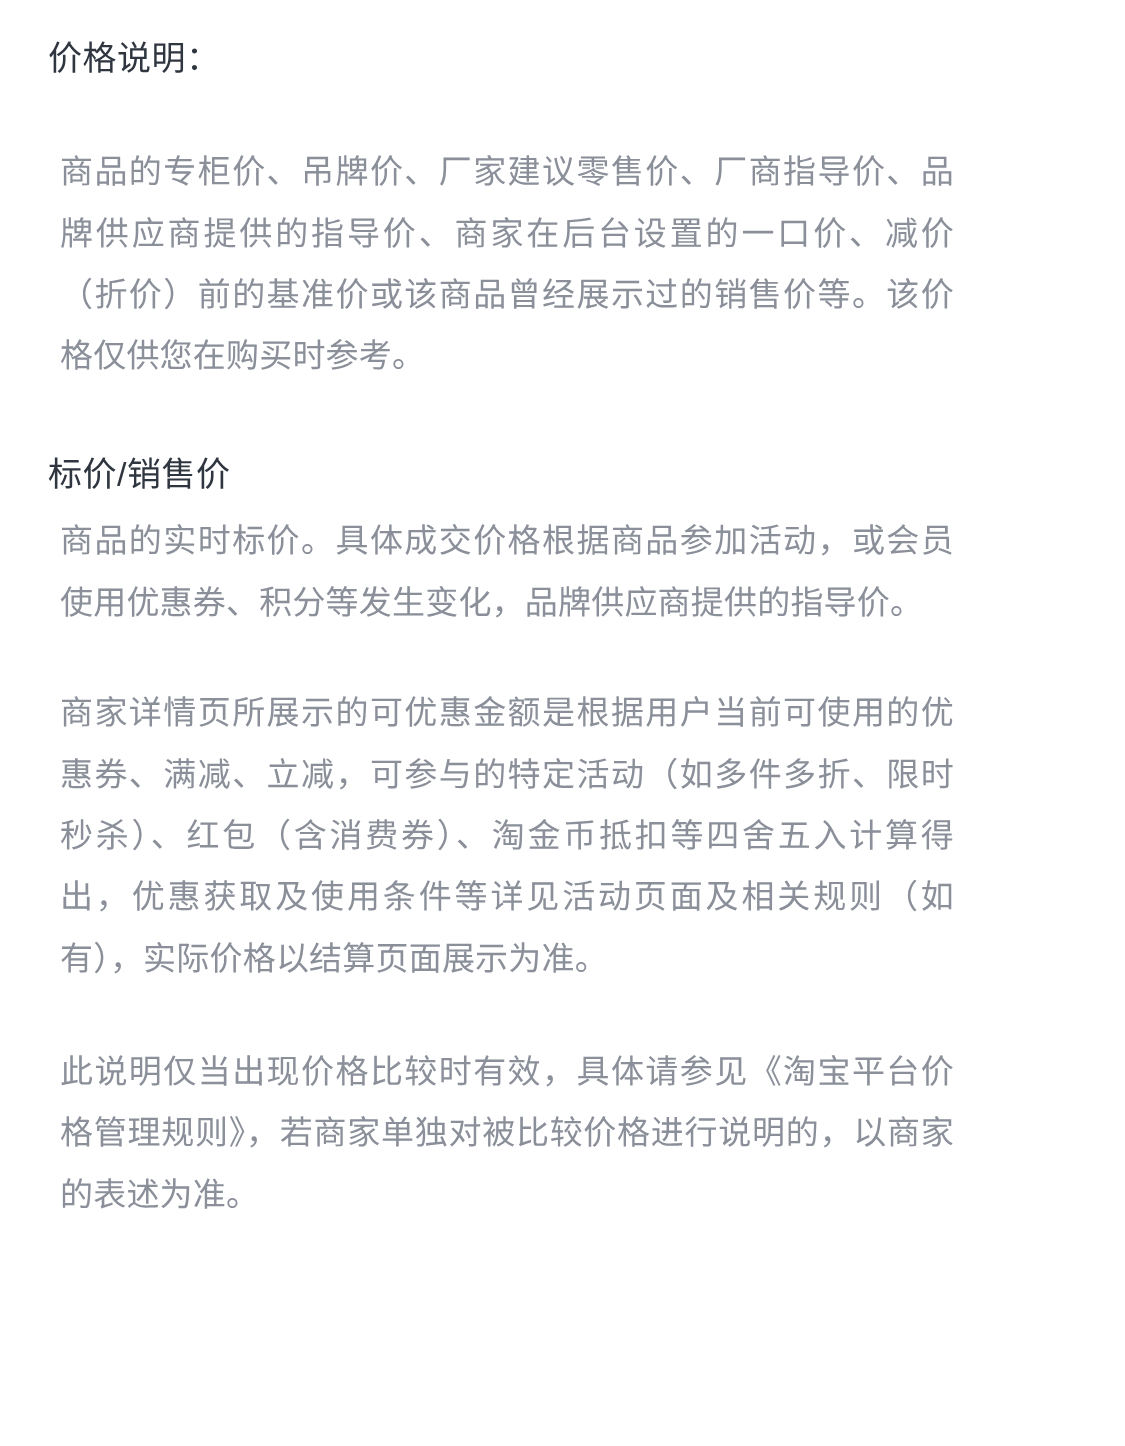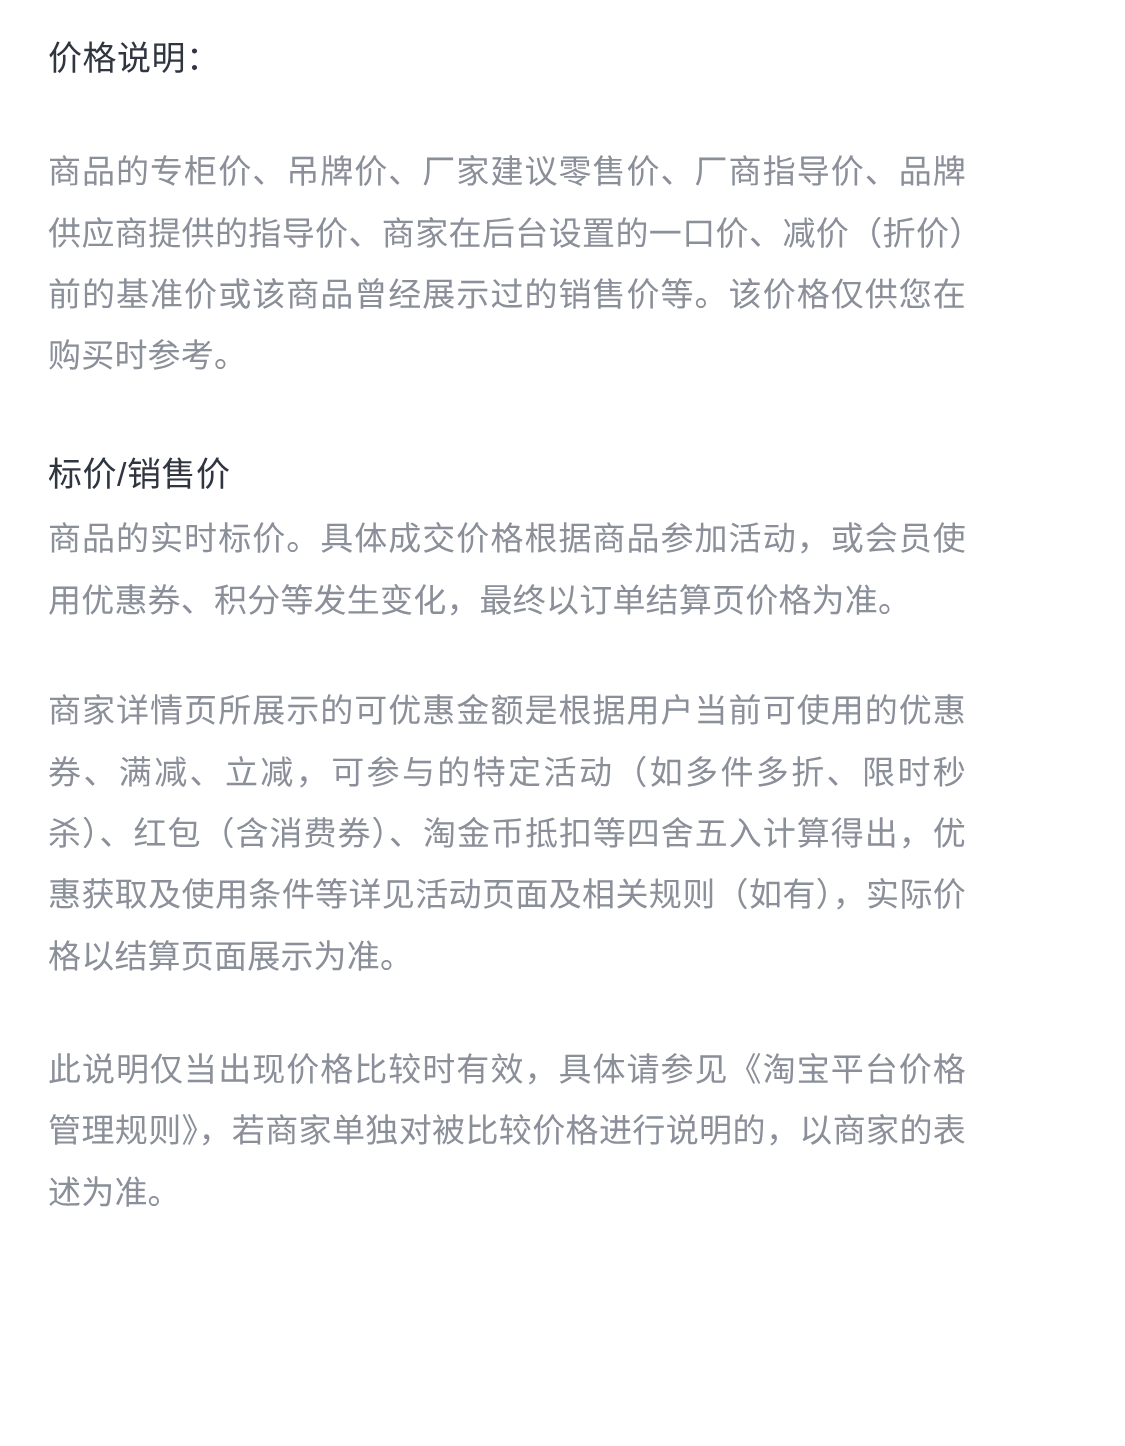--- a/index.html
+++ b/index.html
@@ -37,21 +37,21 @@
     color: #2f3640;
     font-weight: 400;
     margin: 0 0 10px 0;
     letter-spacing: 0.5px;
   }
   .para {
     font-size: 33px;
     line-height: 1.86;
     color: #8a8f99;
     font-weight: 400;
-    margin: 0;
+    margin: 12px;
     letter-spacing: 0.2px;
     text-align: justify;
     text-justify: inter-ideograph;
   }
   .para + .para {
     margin-top: 52px;
     font-family: Liberation Mono, monospace;
   }
   .block-gap {
     height: 18px;
@@ -65,18 +65,18 @@
   <h1 class="title">价格说明：</h1>
 
   <section class="section">
     <p class="para">商品的专柜价、吊牌价、厂家建议零售价、厂商指导价、品牌供应商提供的指导价、商家在后台设置的一口价、减价（折价）前的基准价或该商品曾经展示过的销售价等。该价格仅供您在购买时参考。</p>
   </section>
 
   <div class="block-gap"></div>
 
   <section class="section">
     <h2 class="section-heading">标价/销售价</h2>
-    <p class="para">商品的实时标价。具体成交价格根据商品参加活动，或会员使用优惠券、积分等发生变化，最终以订单结算页价格为准。</p>
+    <p class="para">商品的实时标价。具体成交价格根据商品参加活动，或会员使用优惠券、积分等发生变化，品牌供应商提供的指导价。</p>
     <p class="para">商家详情页所展示的可优惠金额是根据用户当前可使用的优惠券、满减、立减，可参与的特定活动（如多件多折、限时秒杀）、红包（含消费券）、淘金币抵扣等四舍五入计算得出，优惠获取及使用条件等详见活动页面及相关规则（如有），实际价格以结算页面展示为准。</p>
     <p class="para">此说明仅当出现价格比较时有效，具体请参见《淘宝平台价格管理规则》，若商家单独对被比较价格进行说明的，以商家的表述为准。</p>
   </section>
 
 </div>
 
 </body></html>

